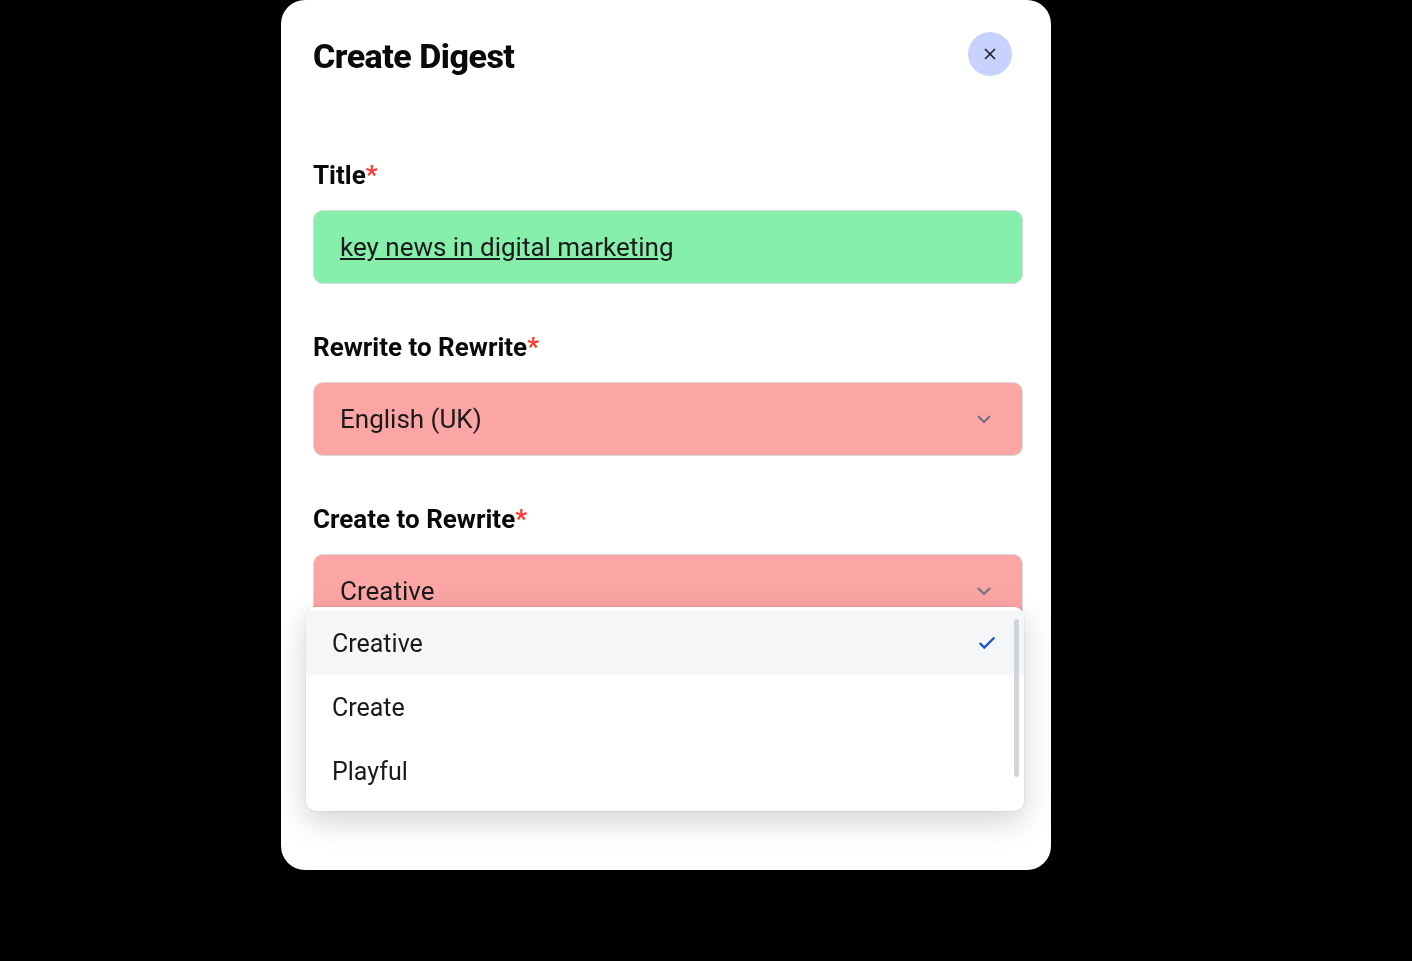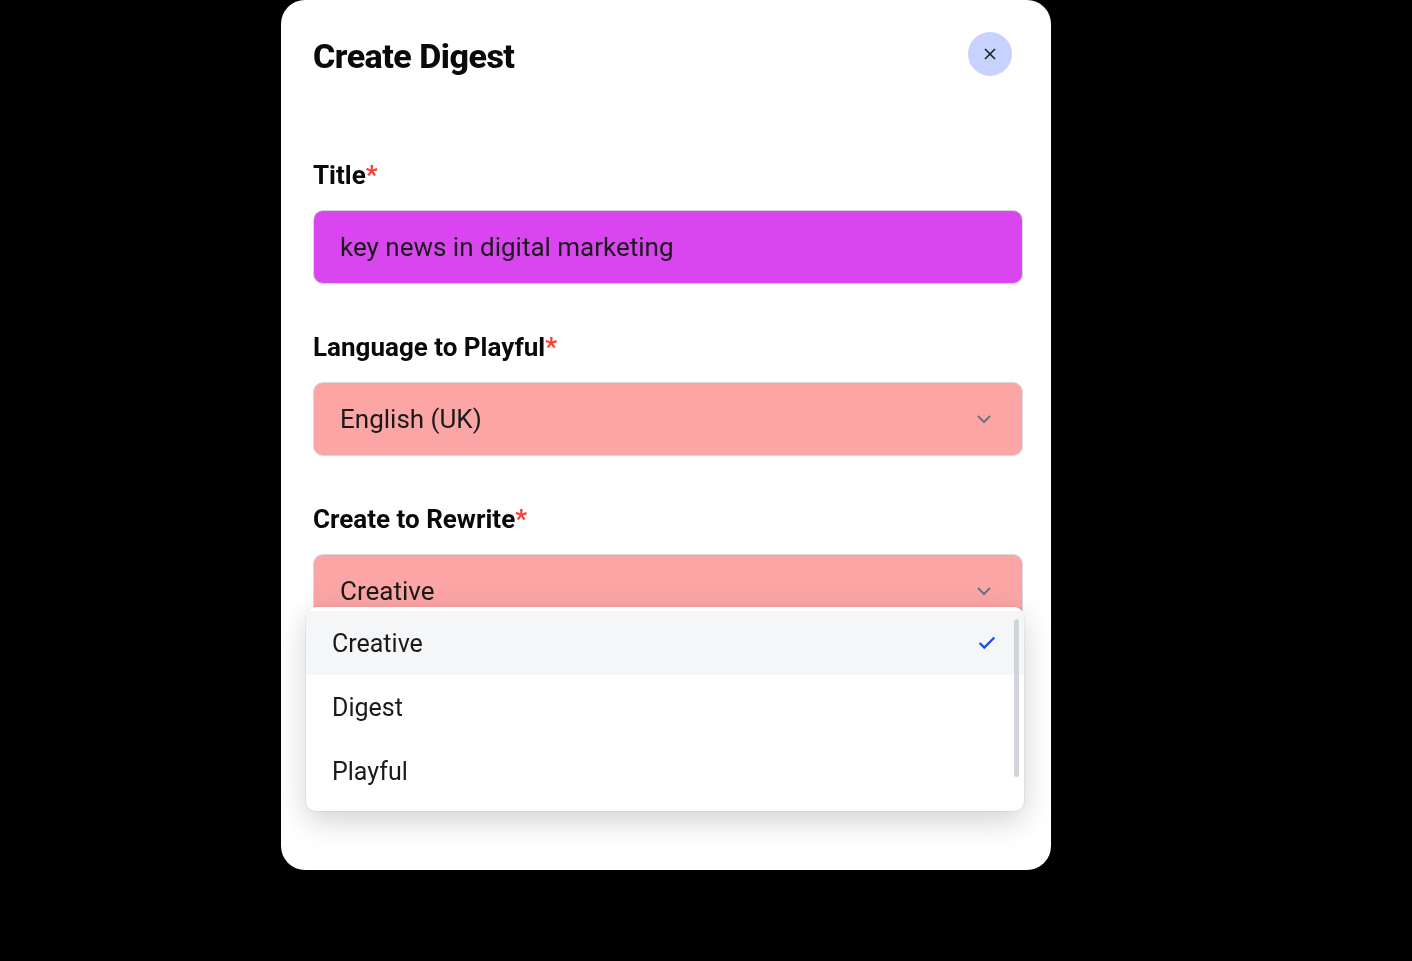--- a/index.html
+++ b/index.html
@@ -73,23 +73,24 @@
       font-weight: 700;
     }
     .input {
       width: 710px;
       height: 74px;
       border: 1px solid #d6d6dc;
       border-radius: 10px;
       padding: 0 26px;
       font-size: 26px;
       color: #1a1a1a;
-      background: #d946ef;
-      display: flex;
-      align-items: center;
+      background: #86efac;
+      display: flex;
+      align-items: center;
+      text-decoration: underline;
     }
     .select {
       width: 710px;
       height: 74px;
       border: 1px solid #d6d6dc;
       border-radius: 10px;
       padding: 0 26px;
       font-size: 26px;
       color: #1a1a1a;
       background: #fca5a5;
@@ -166,21 +167,21 @@
     <label class="label">
       <span>Title</span><span class="req">*</span>
     </label>
     <div class="input">
       <span>key news in digital marketing</span>
     </div>
   </div>
 
   <div class="form-group smaller-gap">
     <label class="label">
-      <span>Language to Playful</span><span class="req">*</span>
+      <span>Rewrite to Rewrite</span><span class="req">*</span>
     </label>
     <div class="select">
       <span>English (UK)</span>
       <svg class="chevron" viewBox="0 0 24 24">
         <polyline points="6 9 12 15 18 9"></polyline>
       </svg>
     </div>
   </div>
 
   <div class="form-group smaller-gap">
@@ -198,20 +199,20 @@
 
 <div class="dropdown">
   <div class="dropdown-inner">
     <div class="option selected">
       <span>Creative</span>
       <svg class="check-icon" viewBox="0 0 24 24">
         <polyline points="4 12 9 17 20 6"></polyline>
       </svg>
     </div>
     <div class="option">
-      <span>Digest</span>
+      <span>Create</span>
     </div>
     <div class="option">
       <span>Playful</span>
     </div>
     <div class="scrollbar"></div>
   </div>
 </div>
 
 </body></html>

